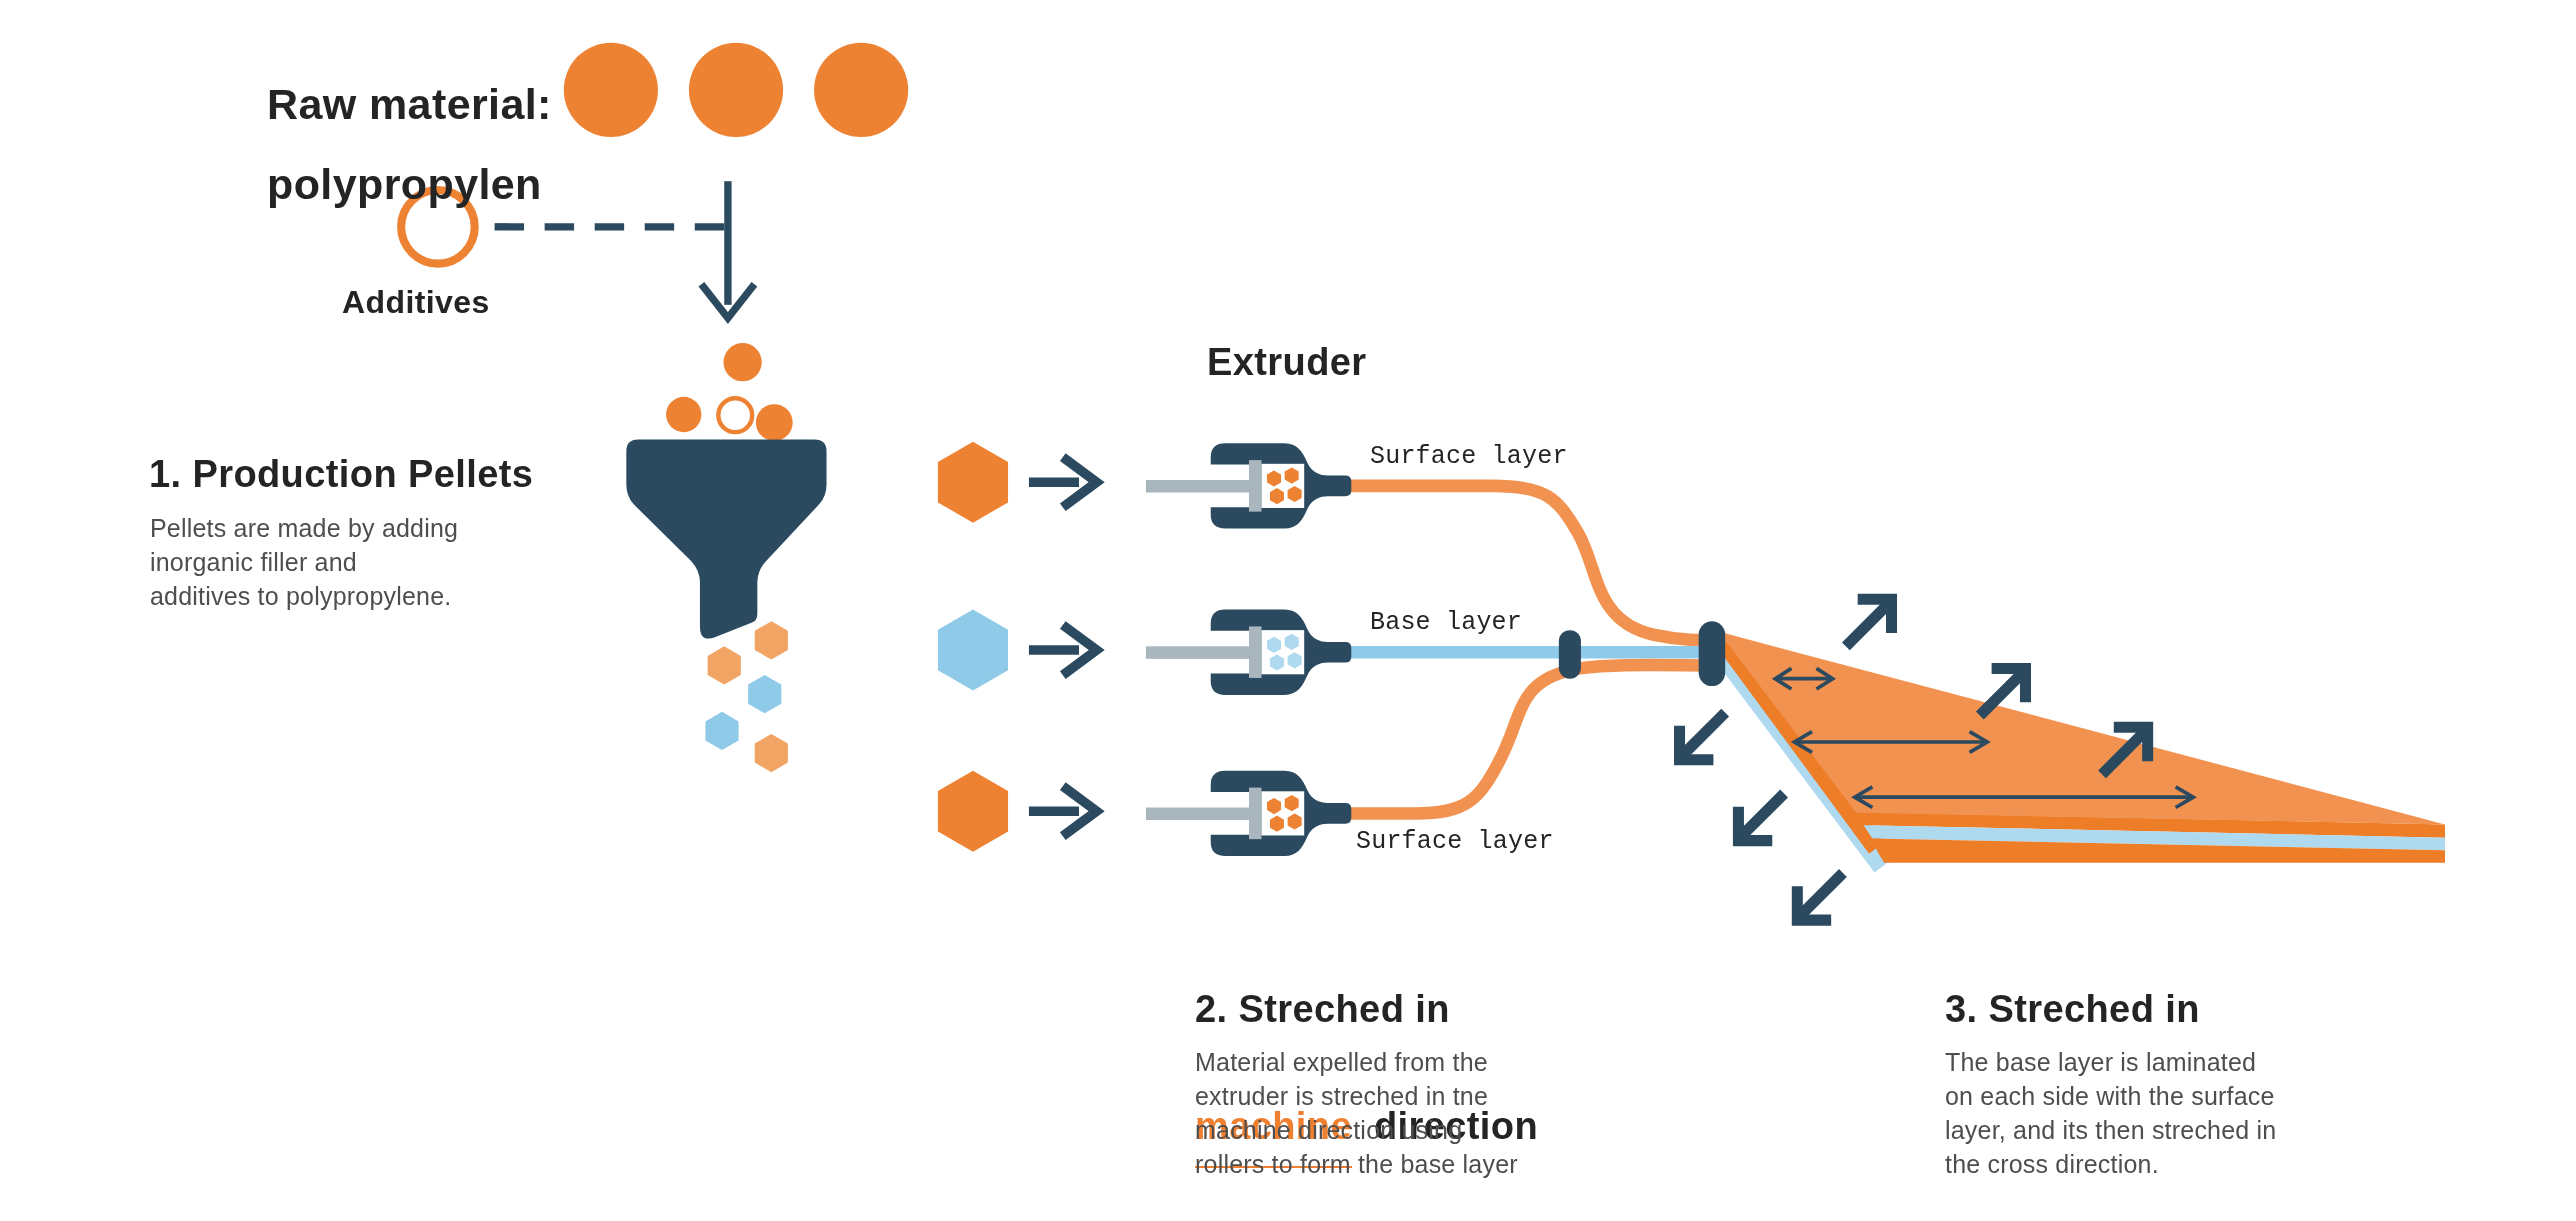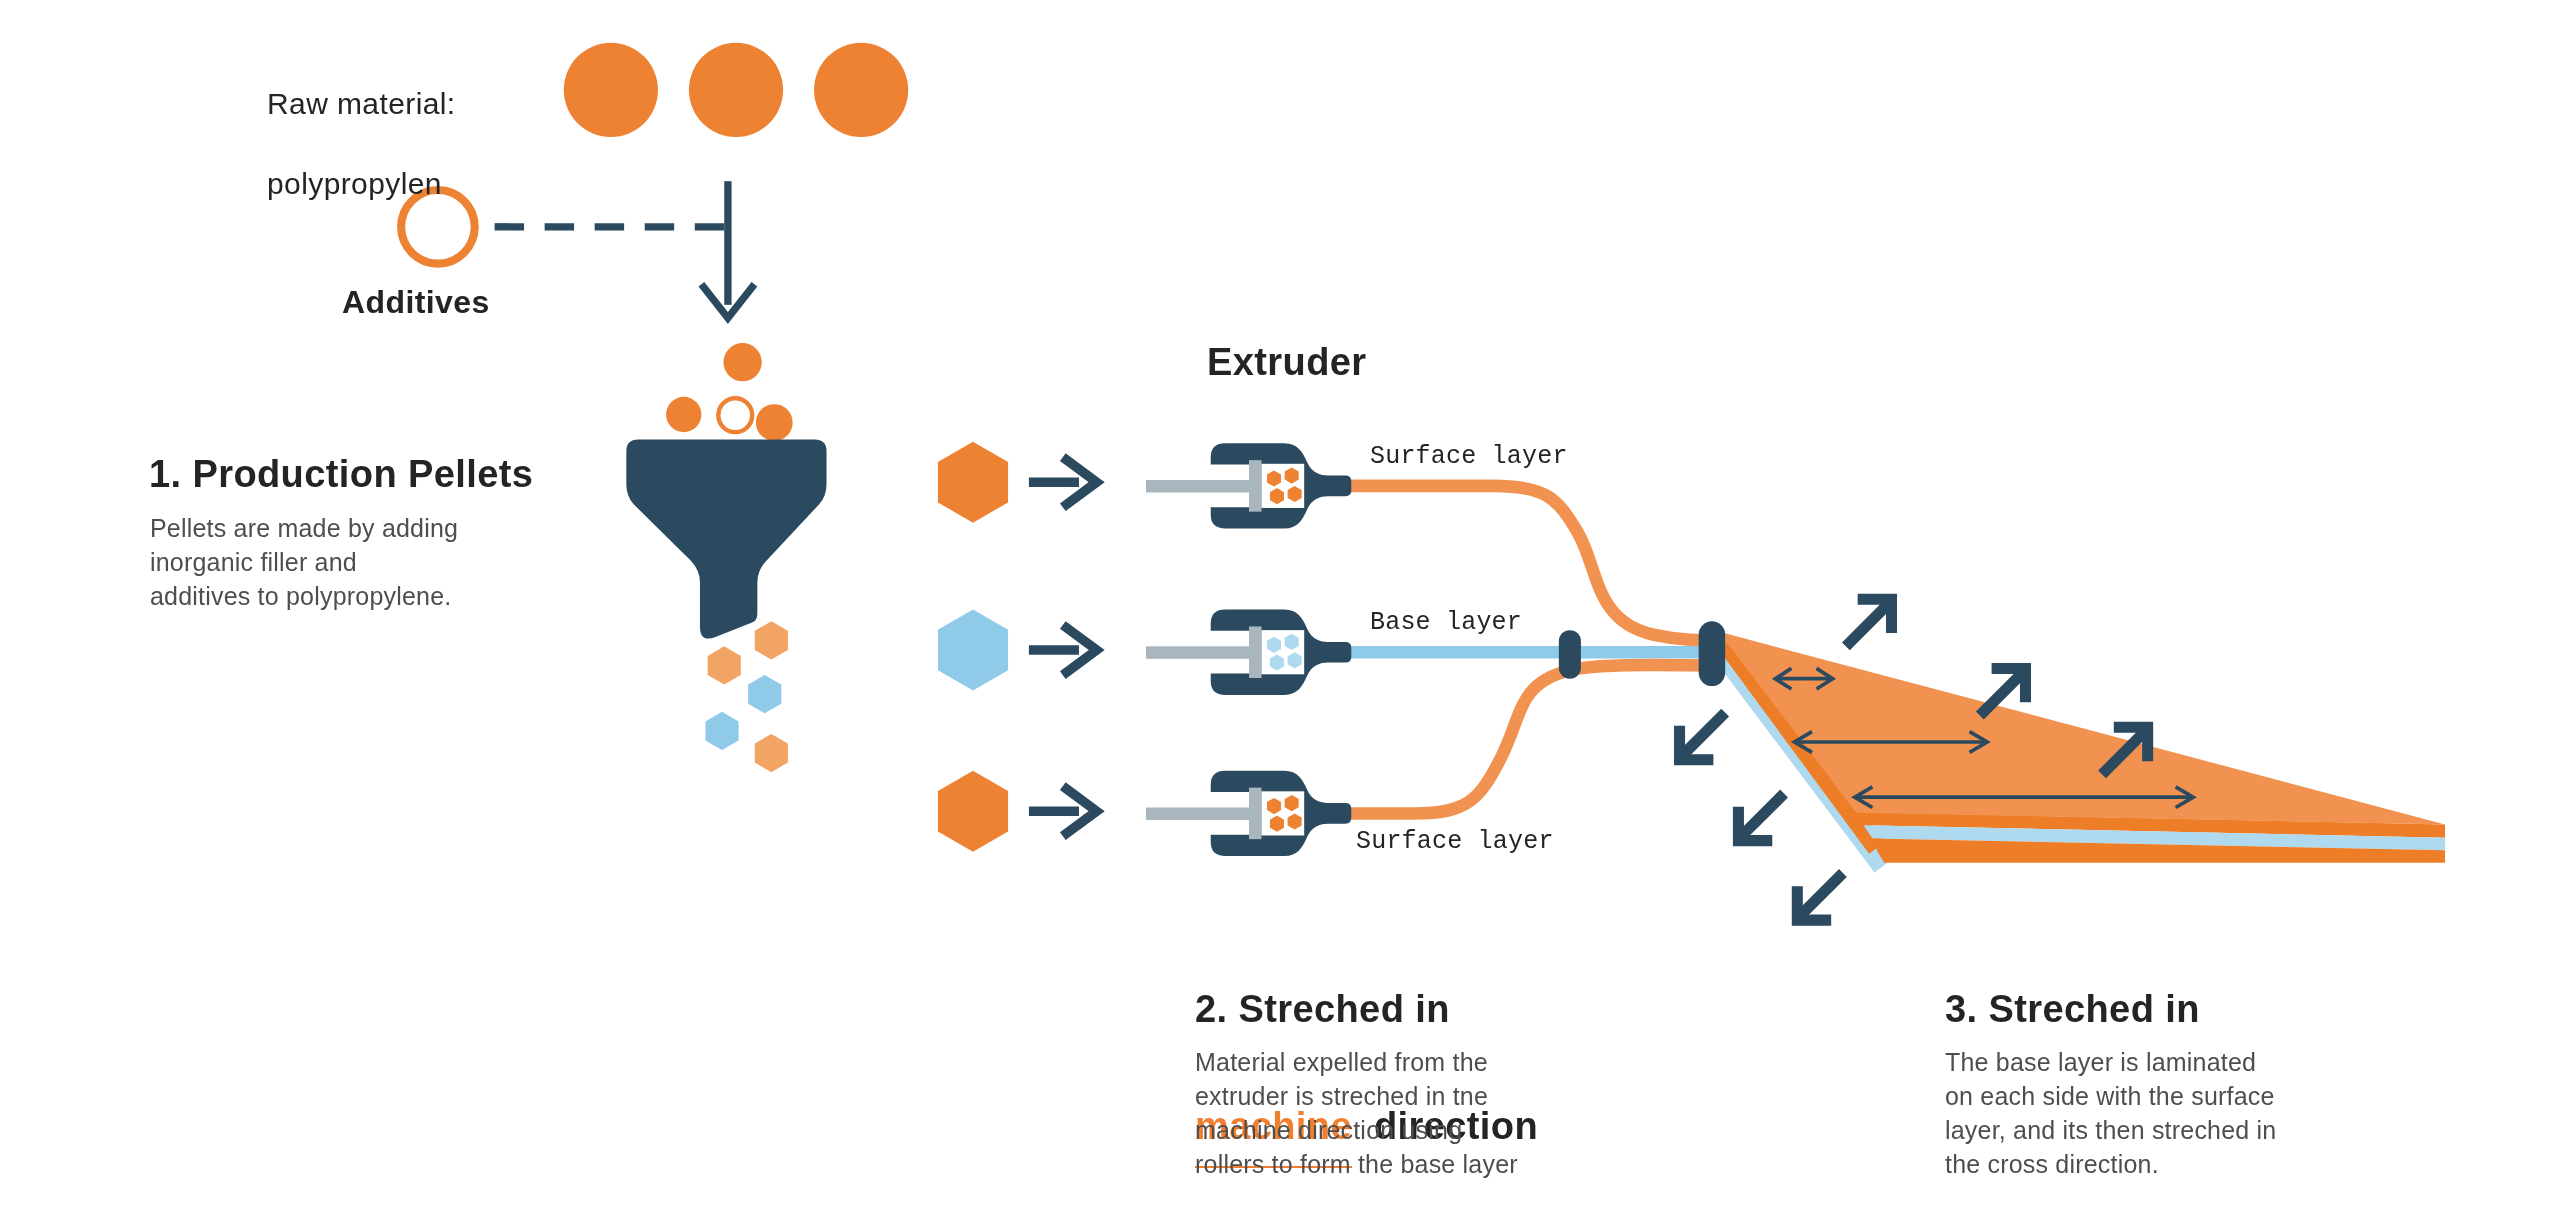--- a/index.html
+++ b/index.html
@@ -1,20 +1,20 @@
 <!DOCTYPE html>
 <html style="--navy: #2B4A60; --orange: #EE8233; --pipeOrange: #F19250; --darkOrange: #ED7D26; --lightOrange: #F2A464; --lightBlue: #8FCAE9; --paleBlue: #AFD9EF; --gray: #A9B6BE; --textDark: #222426; --textGray: #4E4E4E; --accentOrange: #F08030;font-size:11.8px"><head>
 <meta charset="utf-8">
 <style>
   html,body{margin:0;padding:0;background:#fff;}
   body{width:2576px;height:1222px;position:relative;overflow:hidden;
        font-family:"Liberation Sans", sans-serif;}
   #diagram{position:absolute;left:0;top:0;}
   .txt{position:absolute;white-space:pre-line;}
-  .h1{font-weight:400;color:var(--textDark);font-size:30px;line-height:40px;letter-spacing:0.4px;}
+  .h1{font-weight:700;color:var(--textDark);font-size:43px;line-height:40px;letter-spacing:0.4px;}
   .h2{font-weight:700;color:var(--textDark);font-size:38px;line-height:39px;letter-spacing:0.4px;}
   .lbl{font-weight:500;color:var(--textDark);font-size:25px;letter-spacing:0.2px;font-family:Liberation Mono, monospace;}
   .body-txt{font-weight:400;color:var(--textGray);font-size:25px;line-height:34px;letter-spacing:0.2px;}
   .accent{color:var(--accentOrange);border-bottom:2.9px solid var(--accentOrange);padding-bottom:19px;}
   .suffix{margin-left:22px;}
   
   .f-navy{fill:var(--navy)} .f-orange{fill:var(--orange)} .f-pipeorange{fill:var(--pipeOrange)}
   .f-dorange{fill:var(--darkOrange)} .f-lorange{fill:var(--lightOrange)} .f-lblue{fill:var(--lightBlue)}
   .f-pblue{fill:var(--paleBlue)} .f-gray{fill:var(--gray)} .f-white{fill:#fff}
   .s-navy{stroke:var(--navy)} .s-orange{stroke:var(--orange)} .s-pipeorange{stroke:var(--pipeOrange)}

